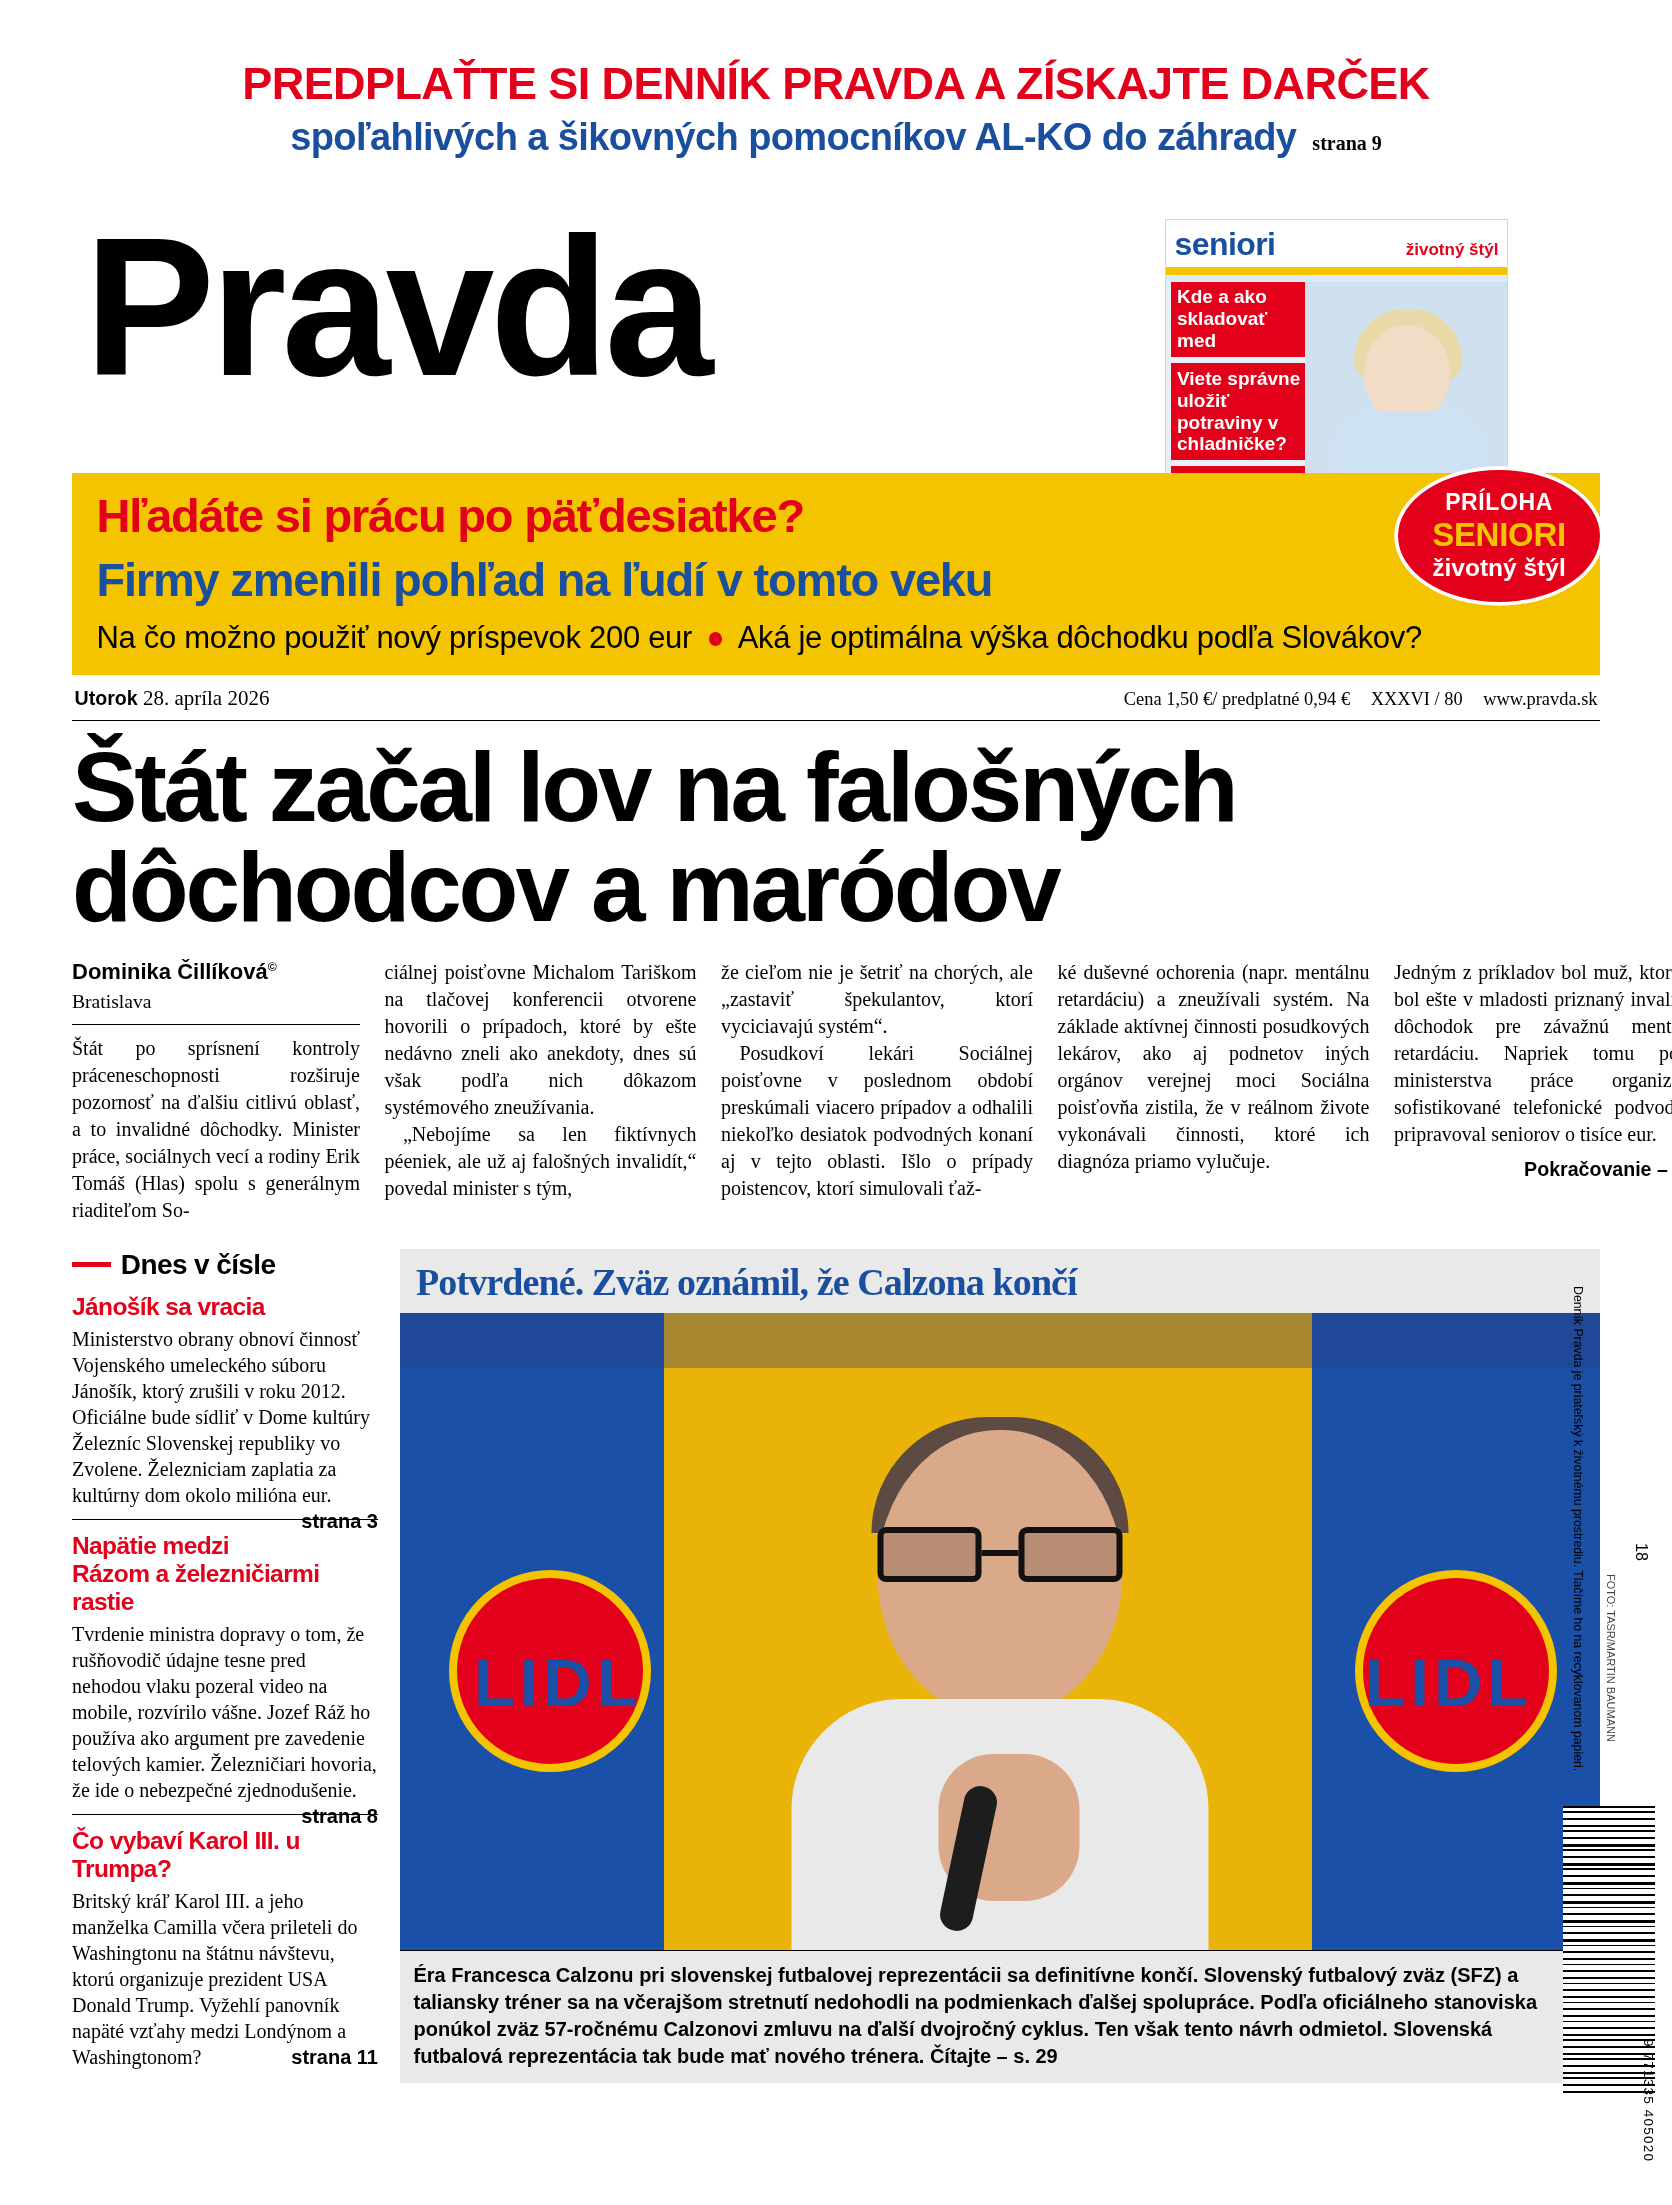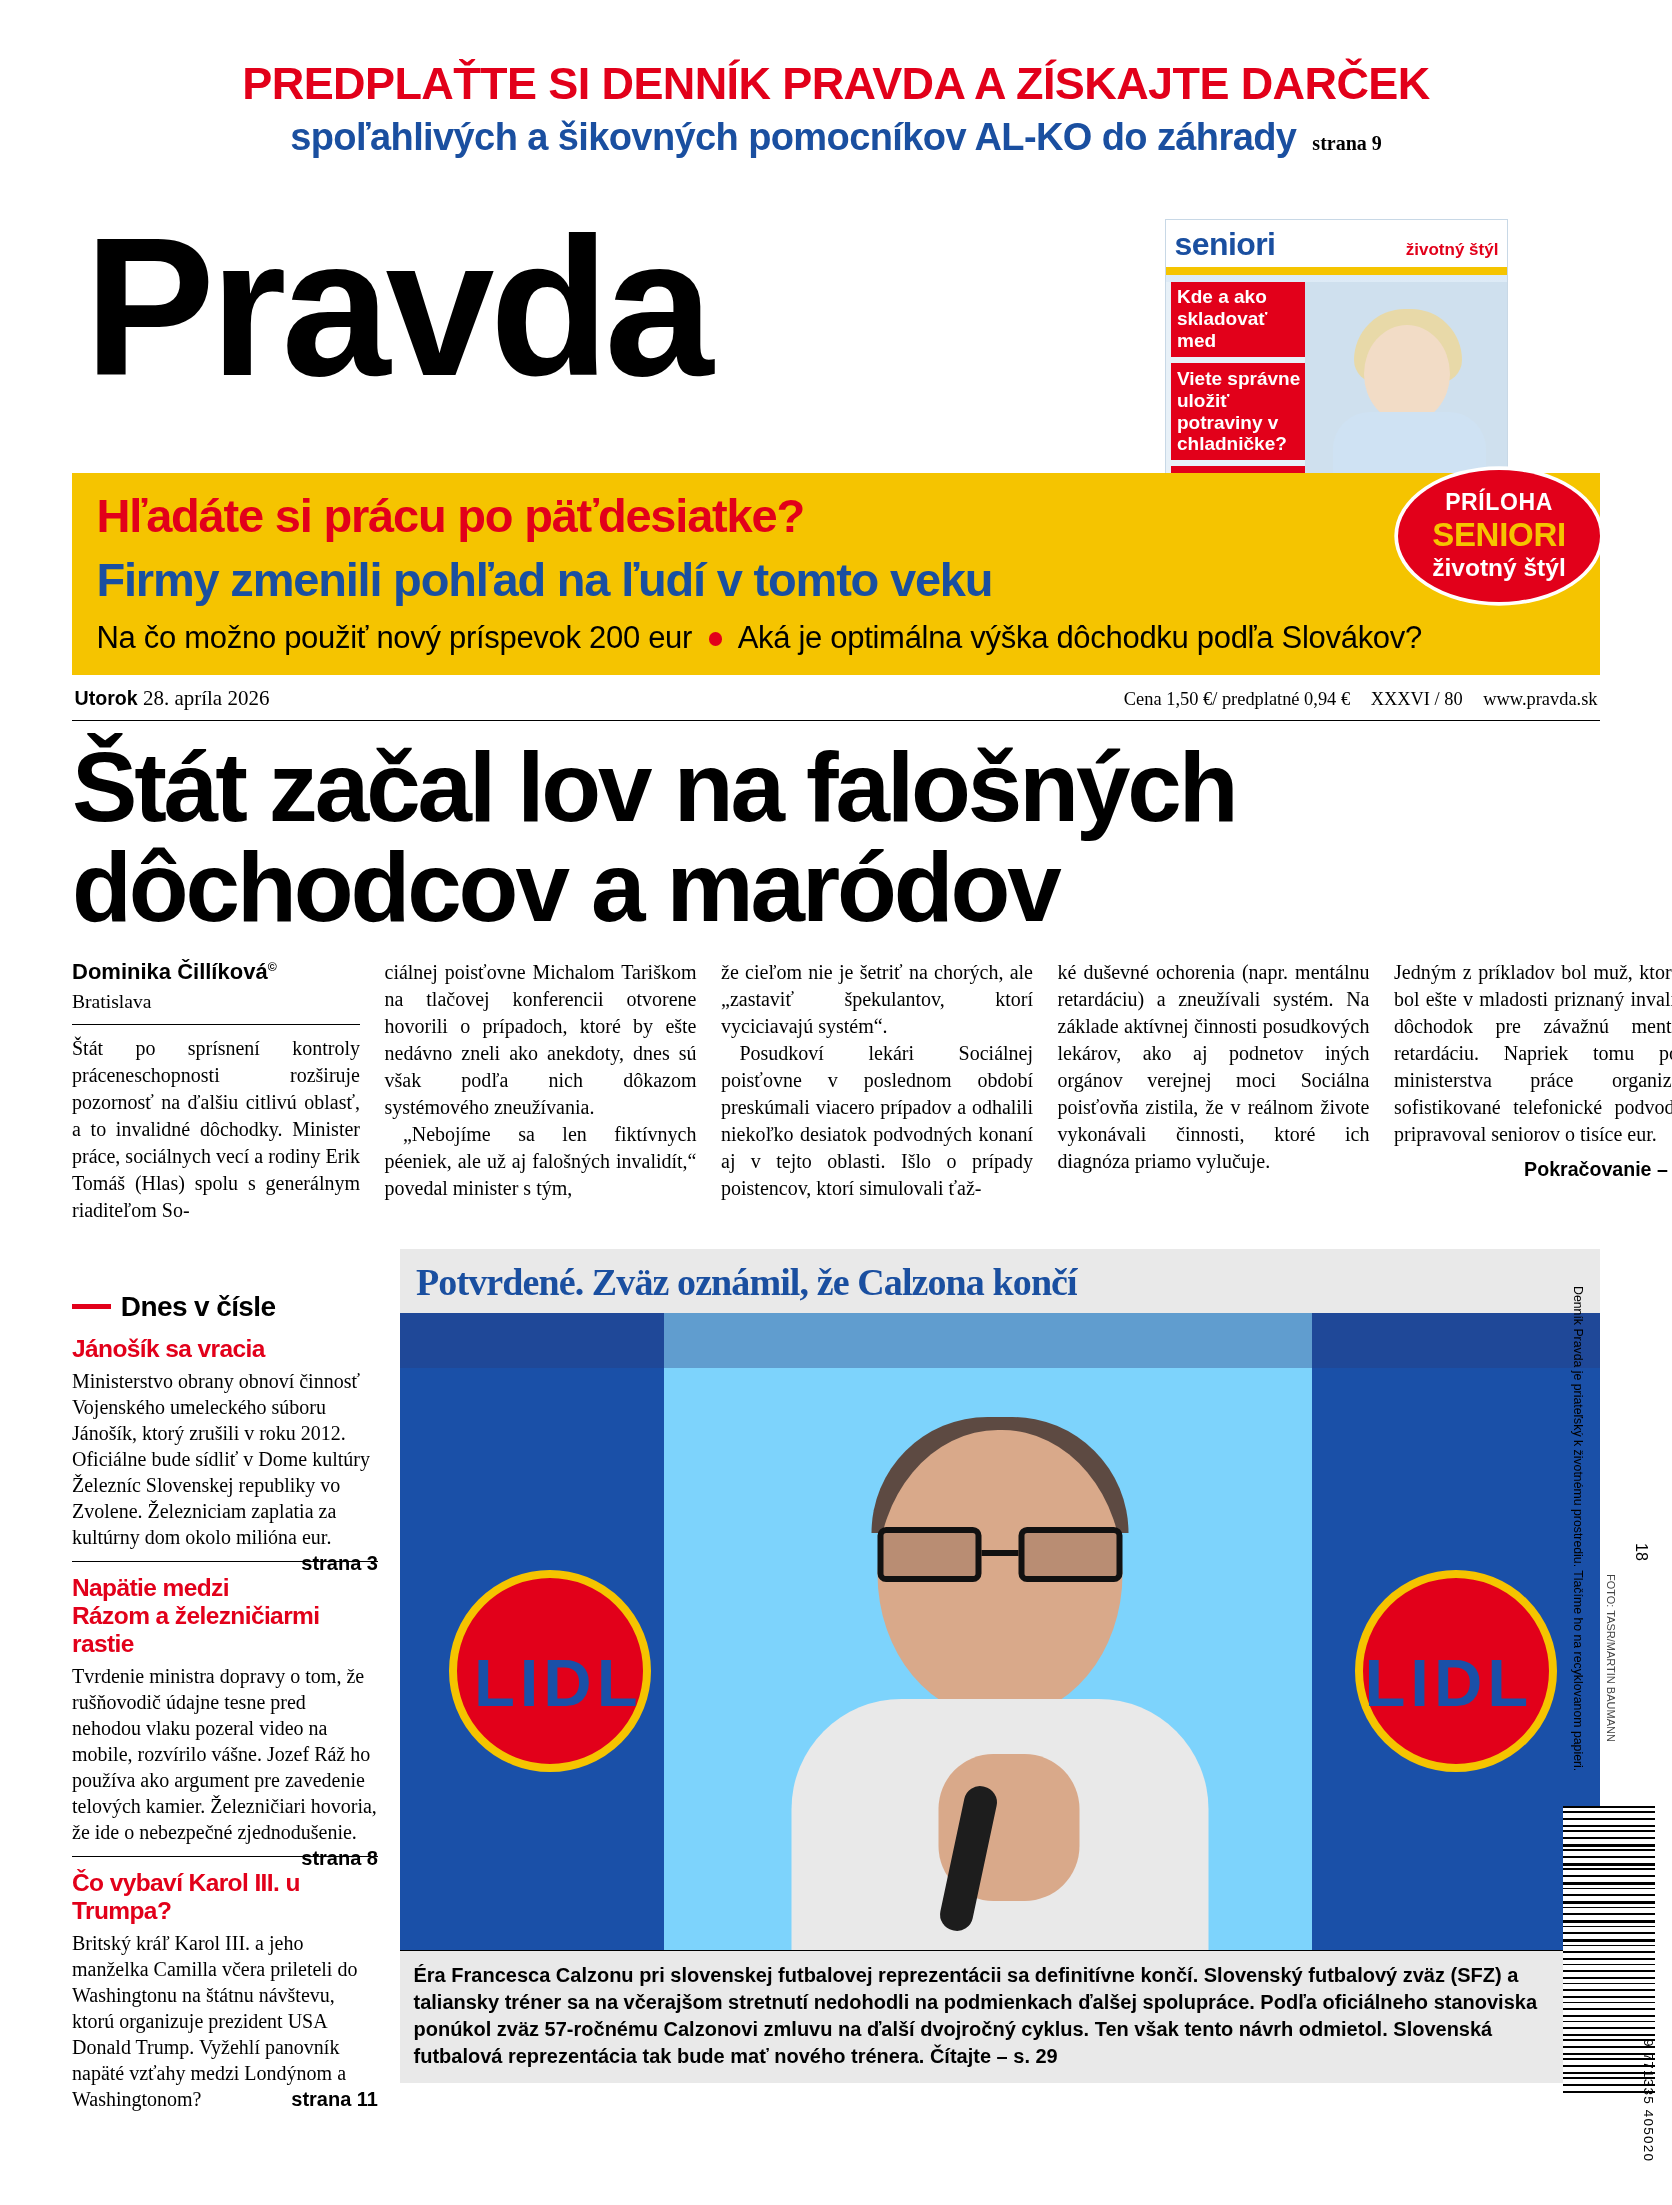--- a/index.html
+++ b/index.html
@@ -152,21 +152,21 @@
     font-family:"Liberation Serif", serif;
     font-size: 20px;
     line-height: 27px;
     margin: 0 0 0 0;
     text-align: justify;
     hyphens: auto;
   }
   .col p + p { text-indent: 18.4px; }
   .cont { font-family:"Liberation Sans", sans-serif; font-weight:bold; font-size:19.6px; text-align:right; margin-top:9.8px; }
   .lower-wrap { display:flex; gap: 22px; margin-top: 8.6px; }
-  .dnes { width: 306px; flex: 0 0 306px; margin-top: 42px; }
+  .dnes { width: 306px; flex: 0 0 306px; }
   .dnes-head { display:flex; align-items:center; gap:9.8px; }
   .dnes-head .dash { width: 39px; height: 4.3px; background:#e2001a; }
   .dnes-head .t { font-family:"Liberation Sans", sans-serif; font-weight:bold; font-size: 28px; letter-spacing:-0.6px; }
   .brief { margin-top: 12.3px; }
   .brief h3 {
     font-family:"Liberation Sans", sans-serif; font-weight:bold;
     color:#e2001a; font-size: 24.5px; line-height: 28px; margin: 0 0 4.9px 0; letter-spacing:-0.6px;
   }
   .brief p {
     font-family:"Liberation Serif", serif;
@@ -180,21 +180,21 @@
   .photo-title {
     background: #e9e9e9;
     font-family:Liberation Serif, serif; font-weight:bold;
     font-size: 38px; letter-spacing:-0.9px;
     color: #1a4fa0;
     padding: 11px 16px 9.8px 16px;
   }
   .photo {
     position: relative;
     height: 637px;
-    background: #7dd3fc;
+    background: #eab308;
     overflow: hidden;
   }
   .bg-blue-l { position:absolute; left:0; top:0; width:22%; height:100%; background:#1a50a8; }
   .bg-blue-r { position:absolute; right:0; top:0; width:24%; height:100%; background:#1a50a8; }
   .lidl-circle {
     position:absolute; border-radius:50%; background:#e2001a; border: 8.6px solid #f5c400;
   }
   .lidl-text {
     position:absolute; font-family:"Liberation Sans", sans-serif; font-weight:bold;
     color:#1a50a8; font-size: 67px; letter-spacing: 4.9px;

